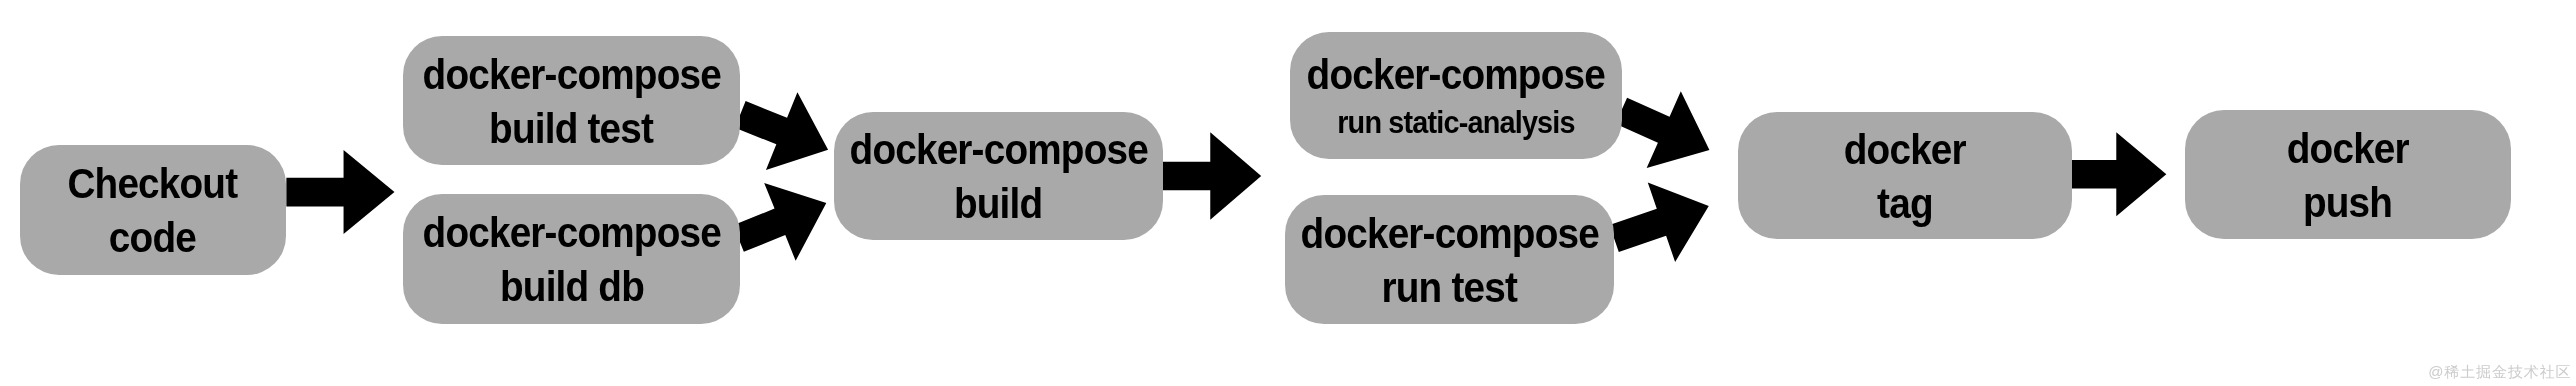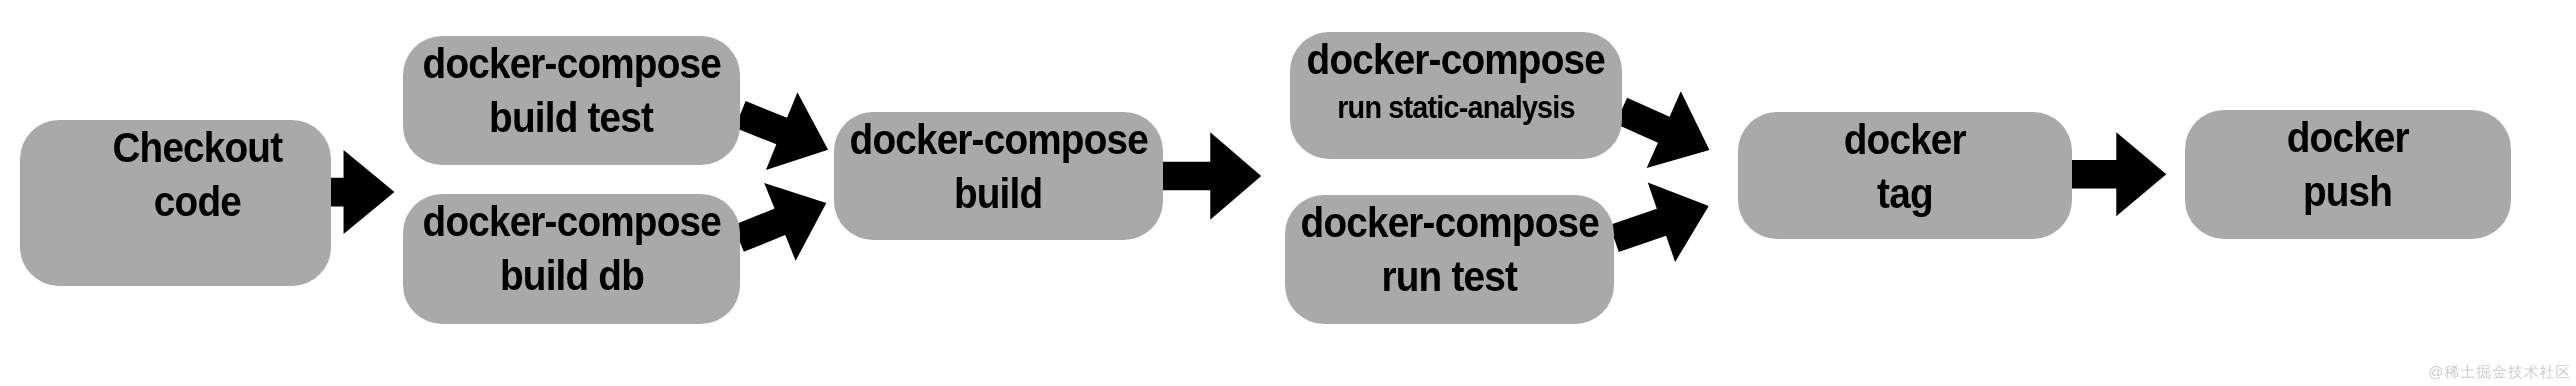--- a/index.html
+++ b/index.html
@@ -18,40 +18,40 @@
     overflow:hidden;
     font-family:"Liberation Sans",sans-serif;
   }
   .arrows{position:absolute;left:0;top:0;width:2576px;height:386px;}
   .arrows polygon{fill:var(--arrow);}
   .node{
     position:absolute;
     background:var(--node_fill);
     border-radius:39px;
     display:flex;flex-direction:column;
-    align-items:center;justify-content:flex-start;
+    align-items:center;justify-content:center;
     color:var(--text);
     font-weight:bold;
     text-align:center;
   }
   .ln{
     display:block;
     font-size:43px;
     line-height:54px;
     letter-spacing:-0.9px;
     white-space:nowrap;
     transform:scaleX(0.9);
     transform-origin:50% 50%;
   }
   .ln-small{
     font-size:32px;
     line-height:43px;
   }
   
-  .n-checkout   {left:19.7px;  top:120px; width:266px; height:166px;padding-left:45px;}
+  .n-checkout   {left:19.7px;  top:145px; width:266px; height:130px;}
   .n-build-test {left:403px; top:36px;  width:337px; height:129px;}
   .n-build-db   {left:403px; top:194px; width:337px; height:130px;}
   .n-build      {left:834px; top:112px; width:329px; height:128px;}
   .n-run-static {left:1290px;top:32px;  width:332px; height:127px;}
   .n-run-test   {left:1285px;top:195px; width:329px; height:129px;}
   .n-tag        {left:1738px;top:112px; width:334px; height:127px;}
   .n-push       {left:2185px;top:110px; width:326px; height:129px;}
   .watermark{
     position:absolute;
     right:4.5px;bottom:3.6px;

